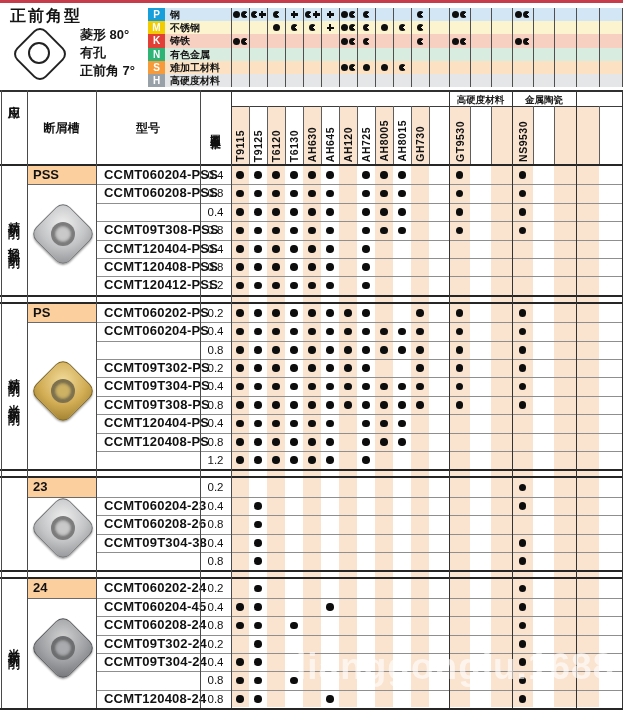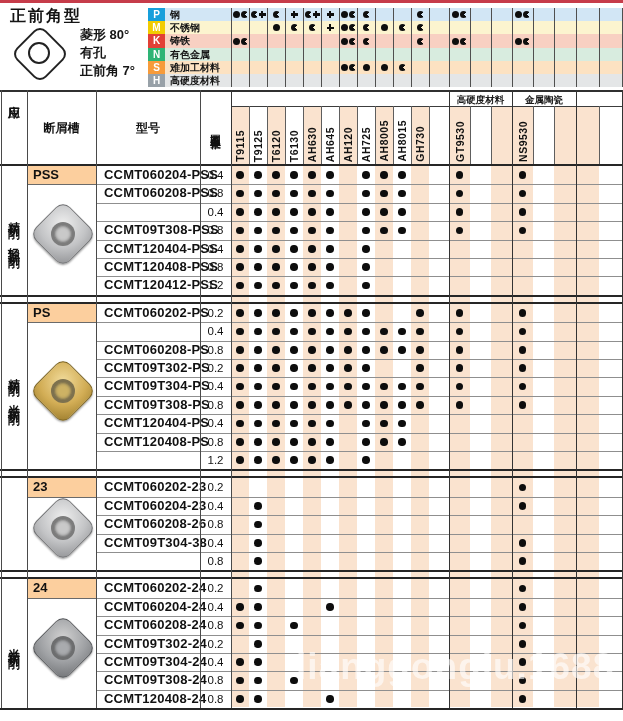--- a/index.html
+++ b/index.html
@@ -320,36 +320,36 @@
       <div style="position: absolute; left: 272.2px; top: 309.2px; width: 7.6px; height: 7.6px; border-radius: 50%; background: rgb(13, 13, 13);"></div>
       <div style="position: absolute; left: 290.2px; top: 309.2px; width: 7.6px; height: 7.6px; border-radius: 50%; background: rgb(13, 13, 13);"></div>
       <div style="position: absolute; left: 308.2px; top: 309.2px; width: 7.6px; height: 7.6px; border-radius: 50%; background: rgb(13, 13, 13);"></div>
       <div style="position: absolute; left: 326.2px; top: 309.2px; width: 7.6px; height: 7.6px; border-radius: 50%; background: rgb(13, 13, 13);"></div>
       <div style="position: absolute; left: 344.2px; top: 309.2px; width: 7.6px; height: 7.6px; border-radius: 50%; background: rgb(13, 13, 13);"></div>
       <div style="position: absolute; left: 362.2px; top: 309.2px; width: 7.6px; height: 7.6px; border-radius: 50%; background: rgb(13, 13, 13);"></div>
       <div style="position: absolute; left: 416.2px; top: 309.2px; width: 7.6px; height: 7.6px; border-radius: 50%; background: rgb(13, 13, 13);"></div>
       <div style="position: absolute; left: 455.7px; top: 309.2px; width: 7.6px; height: 7.6px; border-radius: 50%; background: rgb(13, 13, 13);"></div>
       <div style="position: absolute; left: 518.7px; top: 309.2px; width: 7.6px; height: 7.6px; border-radius: 50%; background: rgb(13, 13, 13);"></div>
       <div style="position: absolute; left: 96px; top: 322.2px; width: 526px; height: 1px; background: rgb(143, 143, 143);"></div>
+      <div style="position: absolute; left: 104px; top: 322.2px; width: 134px; height: 18.4px; font: bold 13px / 18.4px &quot;Liberation Sans&quot;, sans-serif; letter-spacing: 0.2px;">CCMT060204-PS</div>
       <div style="position: absolute; left: 200px; top: 322.2px; width: 31px; height: 18.4px; font: 11.5px / 18.4px &quot;Liberation Sans&quot;, sans-serif; text-align: center;">0.4</div>
       <div style="position: absolute; left: 236.2px; top: 327.6px; width: 7.6px; height: 7.6px; border-radius: 50%; background: rgb(13, 13, 13);"></div>
       <div style="position: absolute; left: 254.2px; top: 327.6px; width: 7.6px; height: 7.6px; border-radius: 50%; background: rgb(13, 13, 13);"></div>
       <div style="position: absolute; left: 272.2px; top: 327.6px; width: 7.6px; height: 7.6px; border-radius: 50%; background: rgb(13, 13, 13);"></div>
       <div style="position: absolute; left: 290.2px; top: 327.6px; width: 7.6px; height: 7.6px; border-radius: 50%; background: rgb(13, 13, 13);"></div>
       <div style="position: absolute; left: 308.2px; top: 327.6px; width: 7.6px; height: 7.6px; border-radius: 50%; background: rgb(13, 13, 13);"></div>
       <div style="position: absolute; left: 326.2px; top: 327.6px; width: 7.6px; height: 7.6px; border-radius: 50%; background: rgb(13, 13, 13);"></div>
       <div style="position: absolute; left: 344.2px; top: 327.6px; width: 7.6px; height: 7.6px; border-radius: 50%; background: rgb(13, 13, 13);"></div>
       <div style="position: absolute; left: 362.2px; top: 327.6px; width: 7.6px; height: 7.6px; border-radius: 50%; background: rgb(13, 13, 13);"></div>
       <div style="position: absolute; left: 380.2px; top: 327.6px; width: 7.6px; height: 7.6px; border-radius: 50%; background: rgb(13, 13, 13);"></div>
       <div style="position: absolute; left: 398.2px; top: 327.6px; width: 7.6px; height: 7.6px; border-radius: 50%; background: rgb(13, 13, 13);"></div>
       <div style="position: absolute; left: 416.2px; top: 327.6px; width: 7.6px; height: 7.6px; border-radius: 50%; background: rgb(13, 13, 13);"></div>
       <div style="position: absolute; left: 455.7px; top: 327.6px; width: 7.6px; height: 7.6px; border-radius: 50%; background: rgb(13, 13, 13);"></div>
       <div style="position: absolute; left: 518.7px; top: 327.6px; width: 7.6px; height: 7.6px; border-radius: 50%; background: rgb(13, 13, 13);"></div>
       <div style="position: absolute; left: 96px; top: 340.6px; width: 526px; height: 1px; background: rgb(143, 143, 143);"></div>
-      <div style="position: absolute; left: 104px; top: 340.6px; width: 134px; height: 18.4px; font: bold 13px / 18.4px &quot;Liberation Sans&quot;, sans-serif; letter-spacing: 0.2px;">CCMT060208-PS</div>
       <div style="position: absolute; left: 200px; top: 340.6px; width: 31px; height: 18.4px; font: 11.5px / 18.4px &quot;Liberation Sans&quot;, sans-serif; text-align: center;">0.8</div>
       <div style="position: absolute; left: 236.2px; top: 346px; width: 7.6px; height: 7.6px; border-radius: 50%; background: rgb(13, 13, 13);"></div>
       <div style="position: absolute; left: 254.2px; top: 346px; width: 7.6px; height: 7.6px; border-radius: 50%; background: rgb(13, 13, 13);"></div>
       <div style="position: absolute; left: 272.2px; top: 346px; width: 7.6px; height: 7.6px; border-radius: 50%; background: rgb(13, 13, 13);"></div>
       <div style="position: absolute; left: 290.2px; top: 346px; width: 7.6px; height: 7.6px; border-radius: 50%; background: rgb(13, 13, 13);"></div>
       <div style="position: absolute; left: 308.2px; top: 346px; width: 7.6px; height: 7.6px; border-radius: 50%; background: rgb(13, 13, 13);"></div>
       <div style="position: absolute; left: 326.2px; top: 346px; width: 7.6px; height: 7.6px; border-radius: 50%; background: rgb(13, 13, 13);"></div>
       <div style="position: absolute; left: 344.2px; top: 346px; width: 7.6px; height: 7.6px; border-radius: 50%; background: rgb(13, 13, 13);"></div>
       <div style="position: absolute; left: 362.2px; top: 346px; width: 7.6px; height: 7.6px; border-radius: 50%; background: rgb(13, 13, 13);"></div>
       <div style="position: absolute; left: 380.2px; top: 346px; width: 7.6px; height: 7.6px; border-radius: 50%; background: rgb(13, 13, 13);"></div>
@@ -436,21 +436,20 @@
       <div style="position: absolute; left: 308.2px; top: 456.4px; width: 7.6px; height: 7.6px; border-radius: 50%; background: rgb(13, 13, 13);"></div>
       <div style="position: absolute; left: 326.2px; top: 456.4px; width: 7.6px; height: 7.6px; border-radius: 50%; background: rgb(13, 13, 13);"></div>
       <div style="position: absolute; left: 362.2px; top: 456.4px; width: 7.6px; height: 7.6px; border-radius: 50%; background: rgb(13, 13, 13);"></div>
       <div style="position: absolute; left: 0px; top: 476.4px; width: 623px; height: 2px; background: rgb(38, 38, 38);"></div>
       <div style="position: absolute; left: 0px; top: 570.4px; width: 623px; height: 2px; background: rgb(38, 38, 38);"></div>
       <div style="position: absolute; left: 28px; top: 478.4px; width: 68px; height: 18.4px; background: rgb(252, 207, 158); font: bold 13px / 18.4px &quot;Liberation Sans&quot;, sans-serif; padding-left: 5px; box-sizing: border-box;">23</div>
       <div style="position: absolute; left: 27px; top: 496.8px; width: 69px; height: 1px; background: rgb(106, 106, 106);"></div>
       <div style="position: absolute; left: 38.5px; top: 504.4px; width: 46px; height: 46px; background: radial-gradient(circle at 35% 35%, rgb(239, 239, 239), rgb(195, 196, 198) 55%, rgb(143, 144, 147)); border: 1px solid rgb(111, 112, 114); border-radius: 10px; transform: rotate(45deg); box-shadow: rgba(0, 0, 0, 0.35) 1px 1px 2px;">
         <div style="position: absolute; left: 11px; top: 11px; width: 18px; height: 18px; border-radius: 50%; background: rgb(201, 201, 201); border: 3px solid rgba(60, 60, 60, 0.55); box-shadow: rgb(60, 60, 60) 0px 0px 4px inset;"></div>
       </div>
-      <div style="position: absolute; left: 104px; top: 478.4px; width: 134px; height: 18.4px; font: bold 13px / 18.4px &quot;Liberation Sans&quot;, sans-serif; letter-spacing: 0.2px;">CCMT060202-23</div>
       <div style="position: absolute; left: 200px; top: 478.4px; width: 31px; height: 18.4px; font: 11.5px / 18.4px &quot;Liberation Sans&quot;, sans-serif; text-align: center;">0.2</div>
       <div style="position: absolute; left: 518.7px; top: 483.8px; width: 7.6px; height: 7.6px; border-radius: 50%; background: rgb(13, 13, 13);"></div>
       <div style="position: absolute; left: 96px; top: 496.8px; width: 526px; height: 1px; background: rgb(143, 143, 143);"></div>
       <div style="position: absolute; left: 104px; top: 496.8px; width: 134px; height: 18.4px; font: bold 13px / 18.4px &quot;Liberation Sans&quot;, sans-serif; letter-spacing: 0.2px;">CCMT060204-23</div>
       <div style="position: absolute; left: 200px; top: 496.8px; width: 31px; height: 18.4px; font: 11.5px / 18.4px &quot;Liberation Sans&quot;, sans-serif; text-align: center;">0.4</div>
       <div style="position: absolute; left: 254.2px; top: 502.2px; width: 7.6px; height: 7.6px; border-radius: 50%; background: rgb(13, 13, 13);"></div>
       <div style="position: absolute; left: 518.7px; top: 502.2px; width: 7.6px; height: 7.6px; border-radius: 50%; background: rgb(13, 13, 13);"></div>
       <div style="position: absolute; left: 96px; top: 515.2px; width: 526px; height: 1px; background: rgb(143, 143, 143);"></div>
       <div style="position: absolute; left: 104px; top: 515.2px; width: 134px; height: 18.4px; font: bold 13px / 18.4px &quot;Liberation Sans&quot;, sans-serif; letter-spacing: 0.2px;">CCMT060208-26</div>
       <div style="position: absolute; left: 200px; top: 515.2px; width: 31px; height: 18.4px; font: 11.5px / 18.4px &quot;Liberation Sans&quot;, sans-serif; text-align: center;">0.8</div>
@@ -472,21 +471,21 @@
       <div style="position: absolute; left: 28px; top: 579.4px; width: 68px; height: 18.4px; background: rgb(252, 207, 158); font: bold 13px / 18.4px &quot;Liberation Sans&quot;, sans-serif; padding-left: 5px; box-sizing: border-box;">24</div>
       <div style="position: absolute; left: 27px; top: 597.8px; width: 69px; height: 1px; background: rgb(106, 106, 106);"></div>
       <div style="position: absolute; left: 38.5px; top: 623.8px; width: 46px; height: 46px; background: radial-gradient(circle at 35% 35%, rgb(210, 210, 210), rgb(159, 161, 164) 55%, rgb(110, 112, 115)); border: 1px solid rgb(85, 87, 90); border-radius: 10px; transform: rotate(45deg); box-shadow: rgba(0, 0, 0, 0.35) 1px 1px 2px;">
         <div style="position: absolute; left: 11px; top: 11px; width: 18px; height: 18px; border-radius: 50%; background: rgb(169, 171, 174); border: 3px solid rgba(60, 60, 60, 0.55); box-shadow: rgb(60, 60, 60) 0px 0px 4px inset;"></div>
       </div>
       <div style="position: absolute; left: 104px; top: 579.4px; width: 134px; height: 18.4px; font: bold 13px / 18.4px &quot;Liberation Sans&quot;, sans-serif; letter-spacing: 0.2px;">CCMT060202-24</div>
       <div style="position: absolute; left: 200px; top: 579.4px; width: 31px; height: 18.4px; font: 11.5px / 18.4px &quot;Liberation Sans&quot;, sans-serif; text-align: center;">0.2</div>
       <div style="position: absolute; left: 254.2px; top: 584.8px; width: 7.6px; height: 7.6px; border-radius: 50%; background: rgb(13, 13, 13);"></div>
       <div style="position: absolute; left: 518.7px; top: 584.8px; width: 7.6px; height: 7.6px; border-radius: 50%; background: rgb(13, 13, 13);"></div>
       <div style="position: absolute; left: 96px; top: 597.8px; width: 526px; height: 1px; background: rgb(143, 143, 143);"></div>
-      <div style="position: absolute; left: 104px; top: 597.8px; width: 134px; height: 18.4px; font: bold 13px / 18.4px &quot;Liberation Sans&quot;, sans-serif; letter-spacing: 0.2px;">CCMT060204-24</div>
+      <div style="position: absolute; left: 104px; top: 597.8px; width: 134px; height: 18.4px; font: bold 13px / 18.4px &quot;Liberation Sans&quot;, sans-serif; letter-spacing: 0.2px;">CCMT060204-45</div>
       <div style="position: absolute; left: 200px; top: 597.8px; width: 31px; height: 18.4px; font: 11.5px / 18.4px &quot;Liberation Sans&quot;, sans-serif; text-align: center;">0.4</div>
       <div style="position: absolute; left: 236.2px; top: 603.2px; width: 7.6px; height: 7.6px; border-radius: 50%; background: rgb(13, 13, 13);"></div>
       <div style="position: absolute; left: 254.2px; top: 603.2px; width: 7.6px; height: 7.6px; border-radius: 50%; background: rgb(13, 13, 13);"></div>
       <div style="position: absolute; left: 326.2px; top: 603.2px; width: 7.6px; height: 7.6px; border-radius: 50%; background: rgb(13, 13, 13);"></div>
       <div style="position: absolute; left: 518.7px; top: 603.2px; width: 7.6px; height: 7.6px; border-radius: 50%; background: rgb(13, 13, 13);"></div>
       <div style="position: absolute; left: 96px; top: 616.2px; width: 526px; height: 1px; background: rgb(143, 143, 143);"></div>
       <div style="position: absolute; left: 104px; top: 616.2px; width: 134px; height: 18.4px; font: bold 13px / 18.4px &quot;Liberation Sans&quot;, sans-serif; letter-spacing: 0.2px;">CCMT060208-24</div>
       <div style="position: absolute; left: 200px; top: 616.2px; width: 31px; height: 18.4px; font: 11.5px / 18.4px &quot;Liberation Sans&quot;, sans-serif; text-align: center;">0.8</div>
       <div style="position: absolute; left: 236.2px; top: 621.6px; width: 7.6px; height: 7.6px; border-radius: 50%; background: rgb(13, 13, 13);"></div>
       <div style="position: absolute; left: 254.2px; top: 621.6px; width: 7.6px; height: 7.6px; border-radius: 50%; background: rgb(13, 13, 13);"></div>
@@ -497,21 +496,20 @@
       <div style="position: absolute; left: 200px; top: 634.6px; width: 31px; height: 18.4px; font: 11.5px / 18.4px &quot;Liberation Sans&quot;, sans-serif; text-align: center;">0.2</div>
       <div style="position: absolute; left: 254.2px; top: 640px; width: 7.6px; height: 7.6px; border-radius: 50%; background: rgb(13, 13, 13);"></div>
       <div style="position: absolute; left: 518.7px; top: 640px; width: 7.6px; height: 7.6px; border-radius: 50%; background: rgb(13, 13, 13);"></div>
       <div style="position: absolute; left: 96px; top: 653px; width: 526px; height: 1px; background: rgb(143, 143, 143);"></div>
       <div style="position: absolute; left: 104px; top: 653px; width: 134px; height: 18.4px; font: bold 13px / 18.4px &quot;Liberation Sans&quot;, sans-serif; letter-spacing: 0.2px;">CCMT09T304-24</div>
       <div style="position: absolute; left: 200px; top: 653px; width: 31px; height: 18.4px; font: 11.5px / 18.4px &quot;Liberation Sans&quot;, sans-serif; text-align: center;">0.4</div>
       <div style="position: absolute; left: 236.2px; top: 658.4px; width: 7.6px; height: 7.6px; border-radius: 50%; background: rgb(13, 13, 13);"></div>
       <div style="position: absolute; left: 254.2px; top: 658.4px; width: 7.6px; height: 7.6px; border-radius: 50%; background: rgb(13, 13, 13);"></div>
       <div style="position: absolute; left: 518.7px; top: 658.4px; width: 7.6px; height: 7.6px; border-radius: 50%; background: rgb(13, 13, 13);"></div>
       <div style="position: absolute; left: 96px; top: 671.4px; width: 526px; height: 1px; background: rgb(143, 143, 143);"></div>
-      <div style="position: absolute; left: 104px; top: 671.4px; width: 134px; height: 18.4px; font: bold 13px / 18.4px &quot;Liberation Sans&quot;, sans-serif; letter-spacing: 0.2px;">CCMT09T308-24</div>
       <div style="position: absolute; left: 200px; top: 671.4px; width: 31px; height: 18.4px; font: 11.5px / 18.4px &quot;Liberation Sans&quot;, sans-serif; text-align: center;">0.8</div>
       <div style="position: absolute; left: 236.2px; top: 676.8px; width: 7.6px; height: 7.6px; border-radius: 50%; background: rgb(13, 13, 13);"></div>
       <div style="position: absolute; left: 254.2px; top: 676.8px; width: 7.6px; height: 7.6px; border-radius: 50%; background: rgb(13, 13, 13);"></div>
       <div style="position: absolute; left: 290.2px; top: 676.8px; width: 7.6px; height: 7.6px; border-radius: 50%; background: rgb(13, 13, 13);"></div>
       <div style="position: absolute; left: 518.7px; top: 676.8px; width: 7.6px; height: 7.6px; border-radius: 50%; background: rgb(13, 13, 13);"></div>
       <div style="position: absolute; left: 96px; top: 689.8px; width: 526px; height: 1px; background: rgb(143, 143, 143);"></div>
       <div style="position: absolute; left: 104px; top: 689.8px; width: 134px; height: 18.4px; font: bold 13px / 18.4px &quot;Liberation Sans&quot;, sans-serif; letter-spacing: 0.2px;">CCMT120408-24</div>
       <div style="position: absolute; left: 200px; top: 689.8px; width: 31px; height: 18.4px; font: 11.5px / 18.4px &quot;Liberation Sans&quot;, sans-serif; text-align: center;">0.8</div>
       <div style="position: absolute; left: 236.2px; top: 695.2px; width: 7.6px; height: 7.6px; border-radius: 50%; background: rgb(13, 13, 13);"></div>
       <div style="position: absolute; left: 254.2px; top: 695.2px; width: 7.6px; height: 7.6px; border-radius: 50%; background: rgb(13, 13, 13);"></div>

